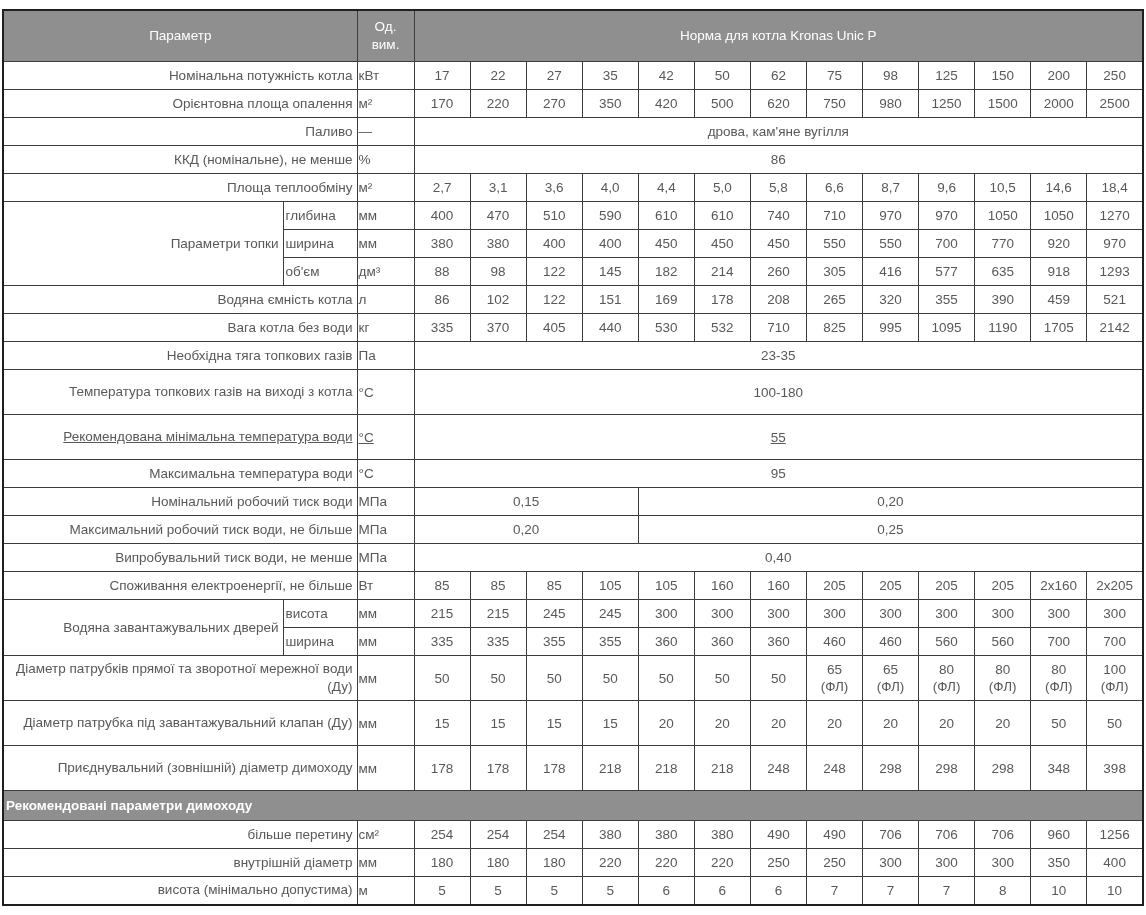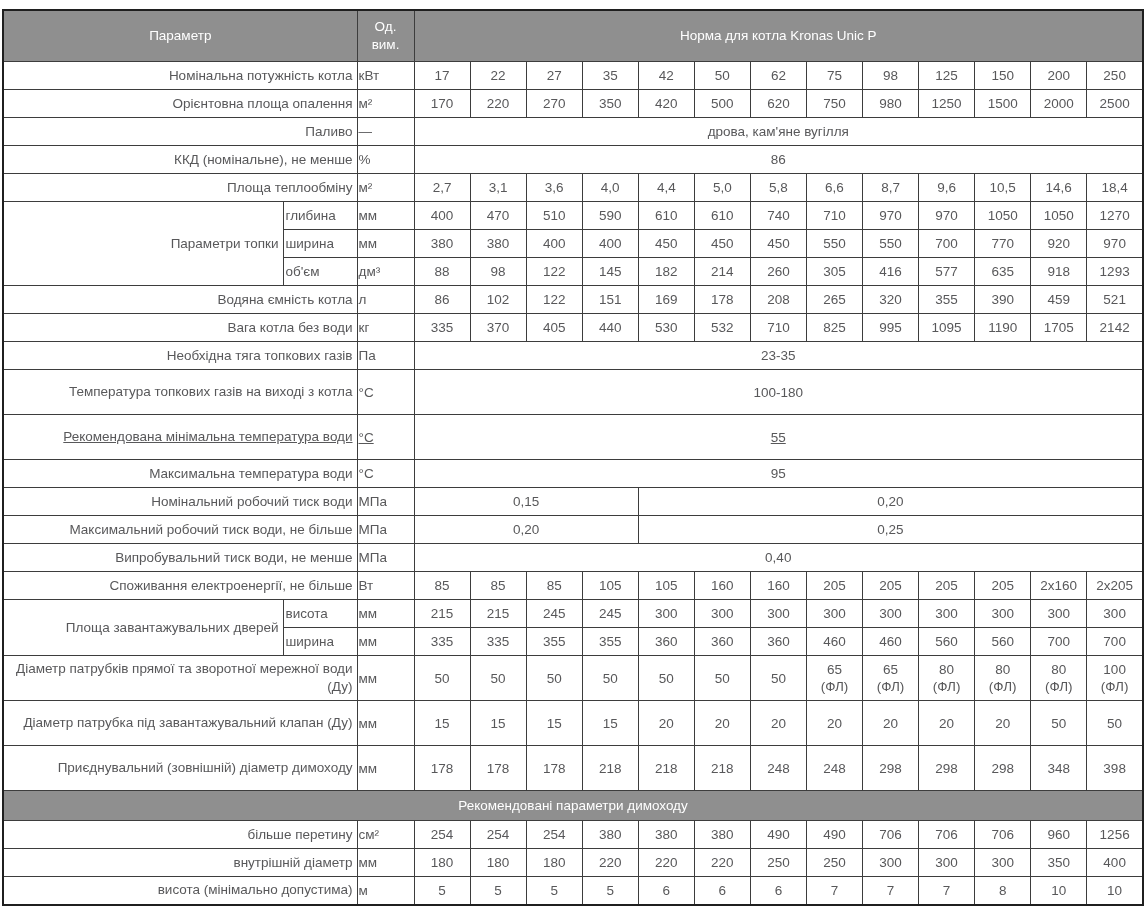--- a/index.html
+++ b/index.html
@@ -59,26 +59,27 @@
   td.val{
     text-align:center;
     vertical-align:middle;
     padding:3px 1px;
     line-height:17px;
     white-space:pre-line;
   }
   td.section{
     background:var(--header-bg);
     color:var(--header-text);
-    text-align:center;
+    text-align:left;
     vertical-align:middle;
     height:25px;
     padding:2px;
     border-top:2px solid var(--border-dark);
     border-bottom:2px solid var(--border-dark);
+    font-weight:bold;
   }
 </style>
 </head>
 <body>
 
 <div class="wrap">
   <table class="specs">
     <colgroup>
       <col style="width:280px">
       <col style="width:74px">
@@ -288,21 +289,21 @@
           <td class="val">160</td>
           <td class="val">160</td>
           <td class="val">205</td>
           <td class="val">205</td>
           <td class="val">205</td>
           <td class="val">205</td>
           <td class="val">2x160</td>
           <td class="val">2x205</td>
         </tr>
         <tr>
-          <td class="label" rowspan="2">Площа завантажувальних дверей</td>
+          <td class="label" rowspan="2">Водяна завантажувальних дверей</td>
           <td class="sub">висота</td>
           <td class="unit">мм</td>
           <td class="val">215</td>
           <td class="val">215</td>
           <td class="val">245</td>
           <td class="val">245</td>
           <td class="val">300</td>
           <td class="val">300</td>
           <td class="val">300</td>
           <td class="val">300</td>

